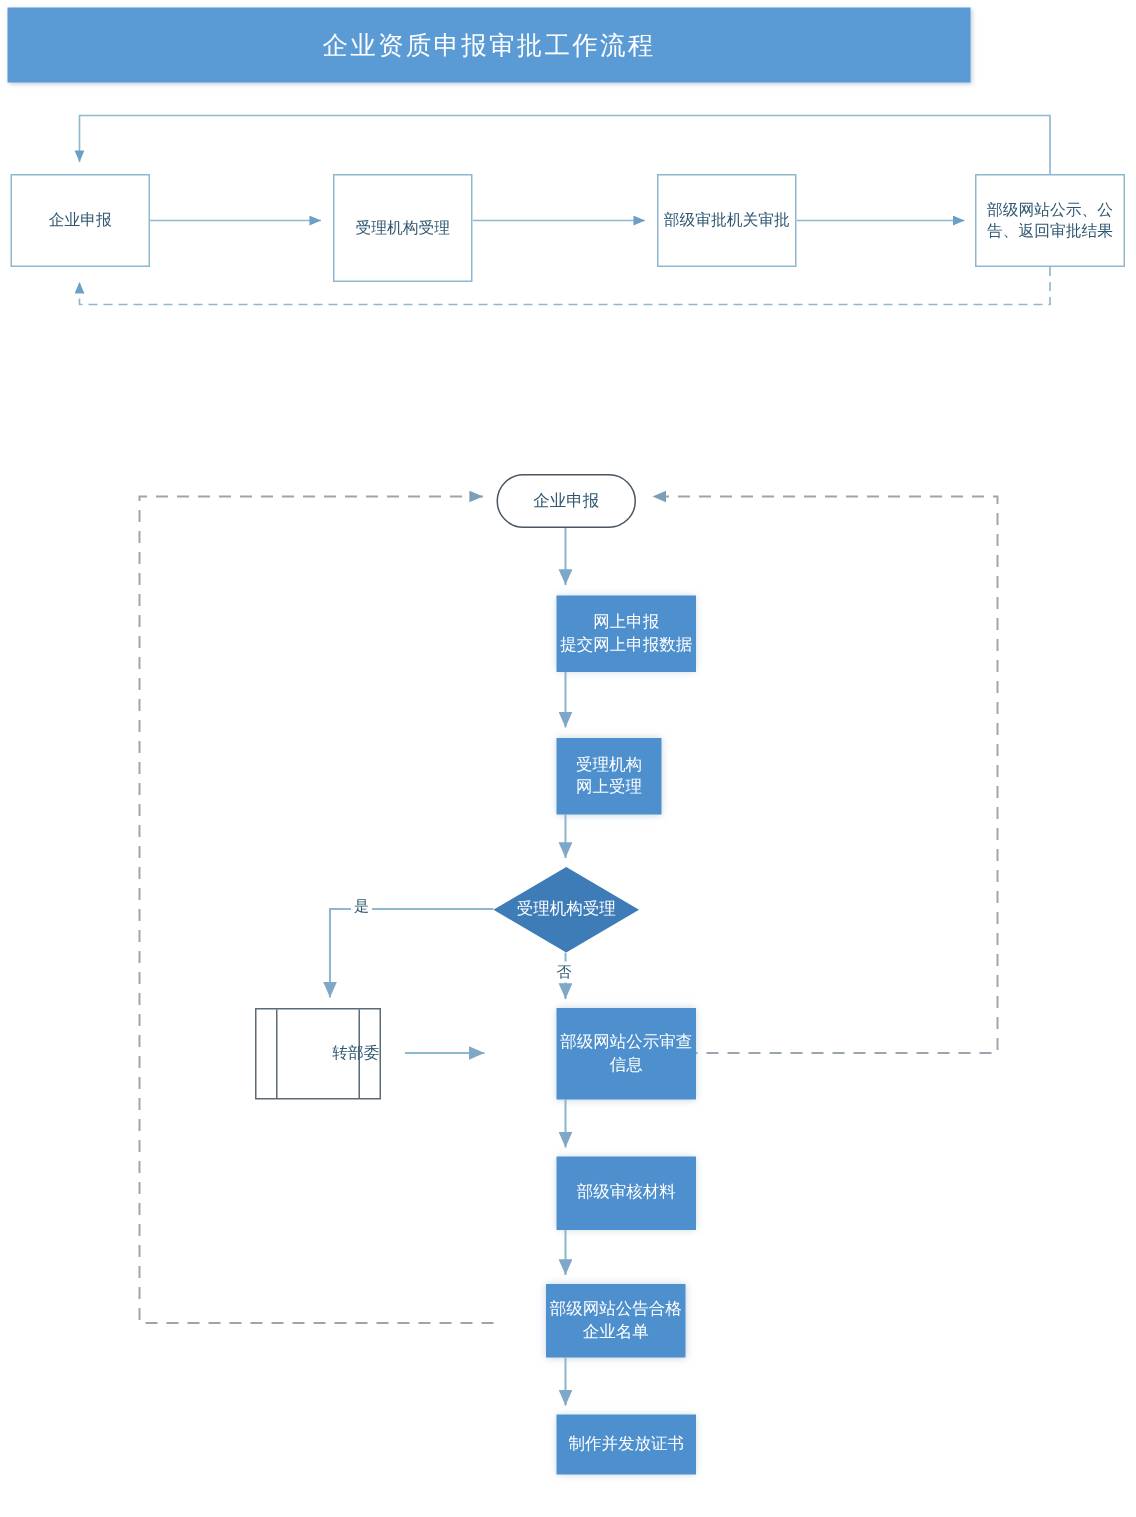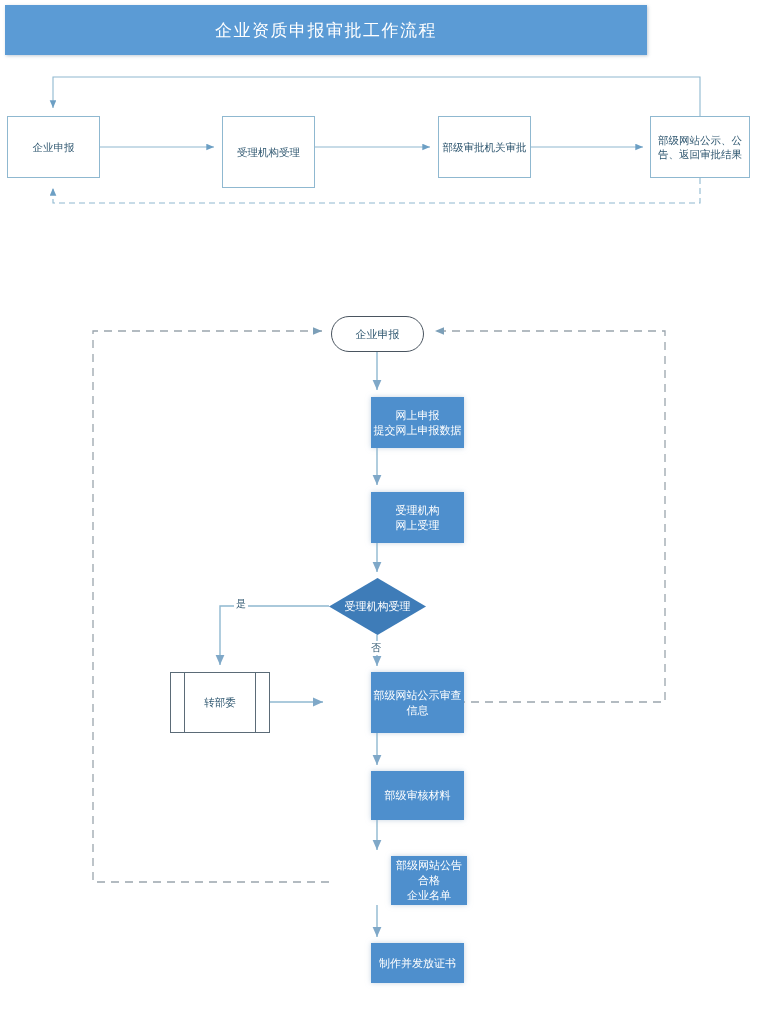--- a/index.html
+++ b/index.html
@@ -162,46 +162,46 @@
 
   <div class="node term" style="left:331px;top:316px;width:93px;height:36px;">
     <span class="lbl">企业申报</span>
   </div>
 
   <div class="node box-fill" style="left:331px;top:397px;width:93px;height:51px;">
     <span class="lbl">网上申报
 提交网上申报数据</span>
   </div>
 
-  <div class="node box-fill" style="left:331px;top:492px;width:93px;height:51px;">
+  <div class="node box-fill" style="left:331px;top:492px;width:70px;height:51px;">
     <span class="lbl">受理机构
 网上受理</span>
   </div>
 
   <div class="node diamond" style="left:329px;top:578px;width:97px;height:57px;">
     <span class="dshape"></span>
     <span class="lbl">受理机构受理</span>
   </div>
 
-  <div class="node predef" style="left:170px;top:672px;width:100px;height:61px;">
+  <div class="node predef" style="left:170px;top:672px;width:84px;height:61px;justify-content:flex-end;">
     <span class="bar l"></span>
     <span class="bar r"></span>
     <span class="lbl">转部委</span>
   </div>
 
   <div class="node box-fill" style="left:331px;top:672px;width:93px;height:61px;">
     <span class="lbl">部级网站公示审查
 信息</span>
   </div>
 
   <div class="node box-fill" style="left:331px;top:771px;width:93px;height:49px;">
     <span class="lbl">部级审核材料</span>
   </div>
 
-  <div class="node box-fill" style="left:351px;top:856px;width:76px;height:49px;">
+  <div class="node box-fill" style="left:324px;top:856px;width:93px;height:49px;">
     <span class="lbl">部级网站公告合格
 企业名单</span>
   </div>
 
   <div class="node box-fill" style="left:331px;top:943px;width:93px;height:40px;">
     <span class="lbl">制作并发放证书</span>
   </div>
 
   <div class="edge-label" style="left:234px;top:597px;">是</div>
   <div class="edge-label" style="left:369px;top:641px;">否</div>

